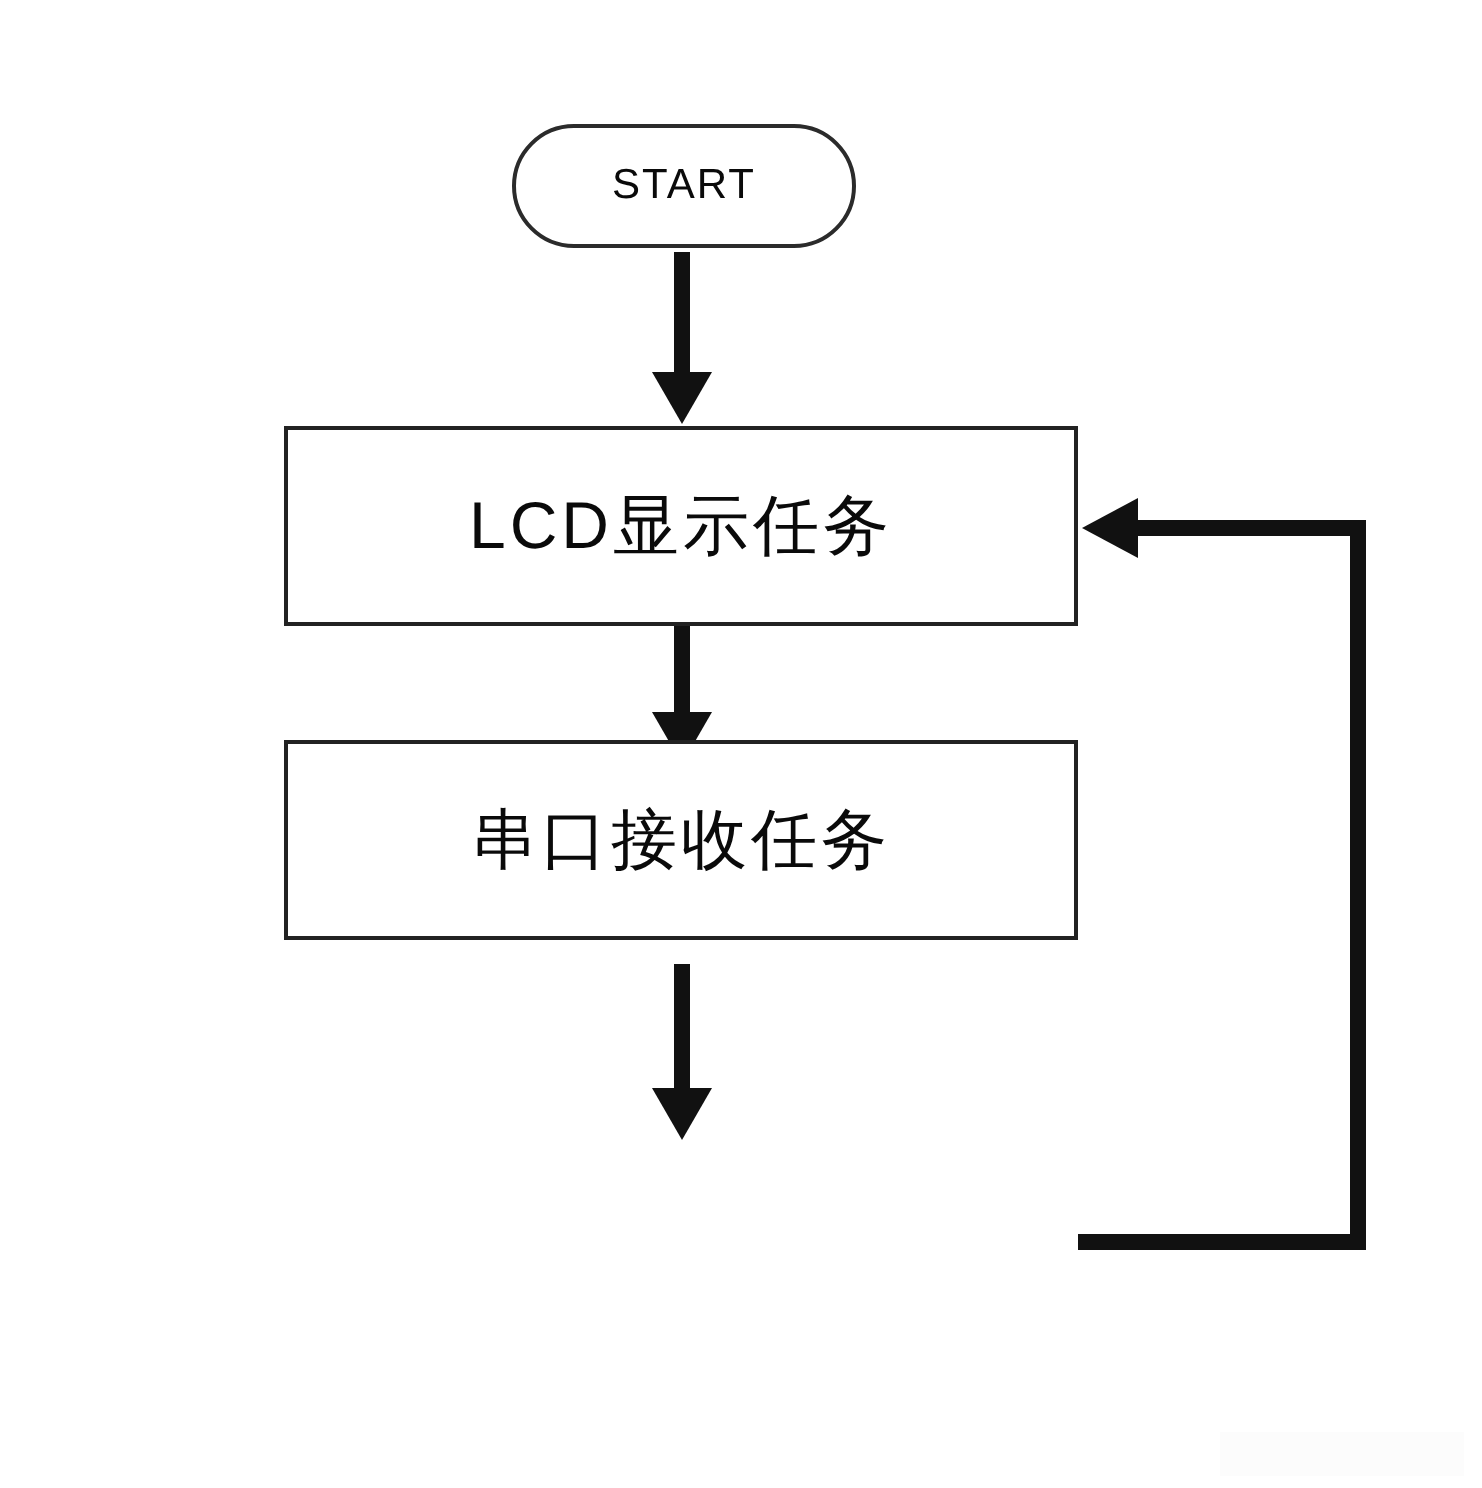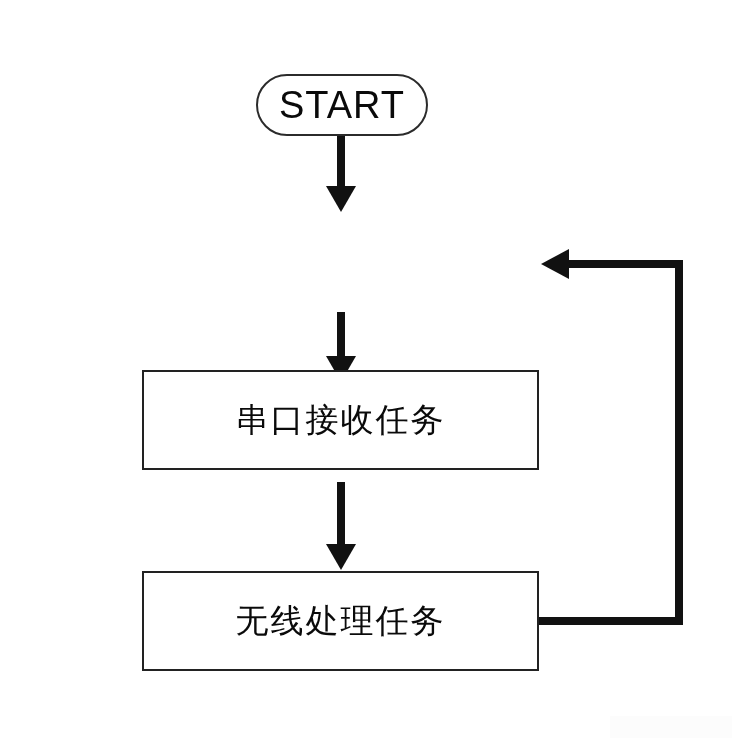--- a/index.html
+++ b/index.html
@@ -20,26 +20,26 @@
     box-sizing: border-box;
     display: flex;
     align-items: center;
     justify-content: center;
     color: #0a0a0a;
     background: #ffffff;
     z-index: 2;
   }
   .terminator {
     left: 256px;
-    top: 74px;
+    top: 62px;
     width: 172px;
     height: 62px;
     border: 2.5px solid #2b2b2b;
     border-radius: 31px;
-    font-size: 38px;
+    font-size: 21px;
     letter-spacing: 1px;
   }
   .process {
     left: 142px;
     width: 397px;
     height: 100px;
     border: 2.5px solid #222222;
     font-size: 33px;
     letter-spacing: 2px;
   }
@@ -83,24 +83,24 @@
     <polygon points="341,570 326,544 356,544" fill="#111111"></polygon>
 
     <path d="M 539 621 H 679 V 264 H 568" fill="none" stroke="#111111" stroke-width="8" stroke-linejoin="miter"></path>
     <polygon points="541,264 569,249 569,279" fill="#111111"></polygon>
   </svg>
 
   <div class="node terminator">
     <span>START</span>
   </div>
 
+  <div class="node process p1">
+    <span>LCD显示任务</span>
+  </div>
 
   <div class="node process p2">
     <span>串口接收任务</span>
   </div>
 
-  <div class="node process p3">
-    <span>无线处理任务</span>
-  </div>
 
   <div class="watermark"></div>
 
 </div>
 
 </body></html>

